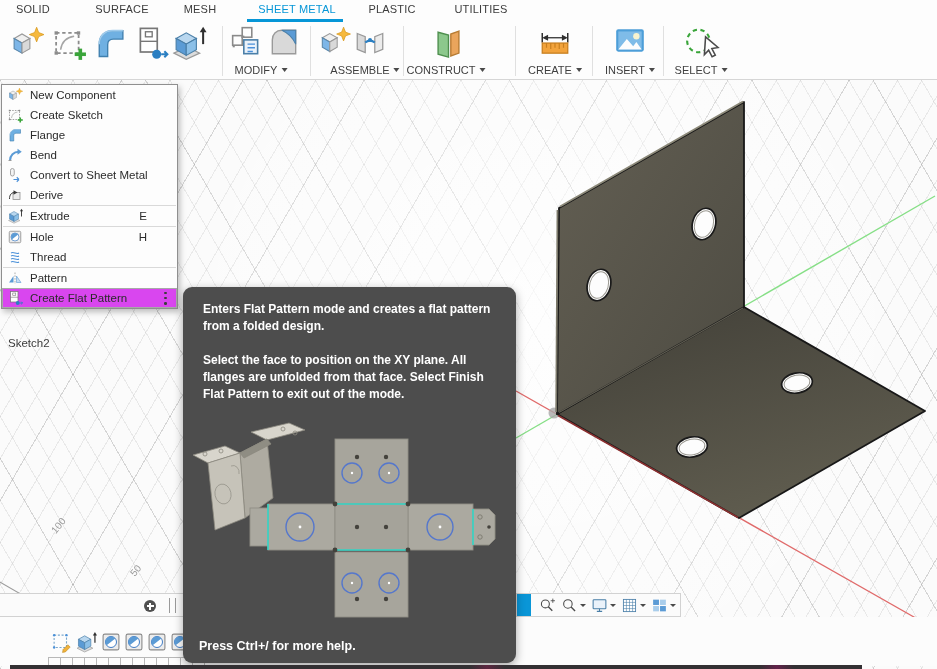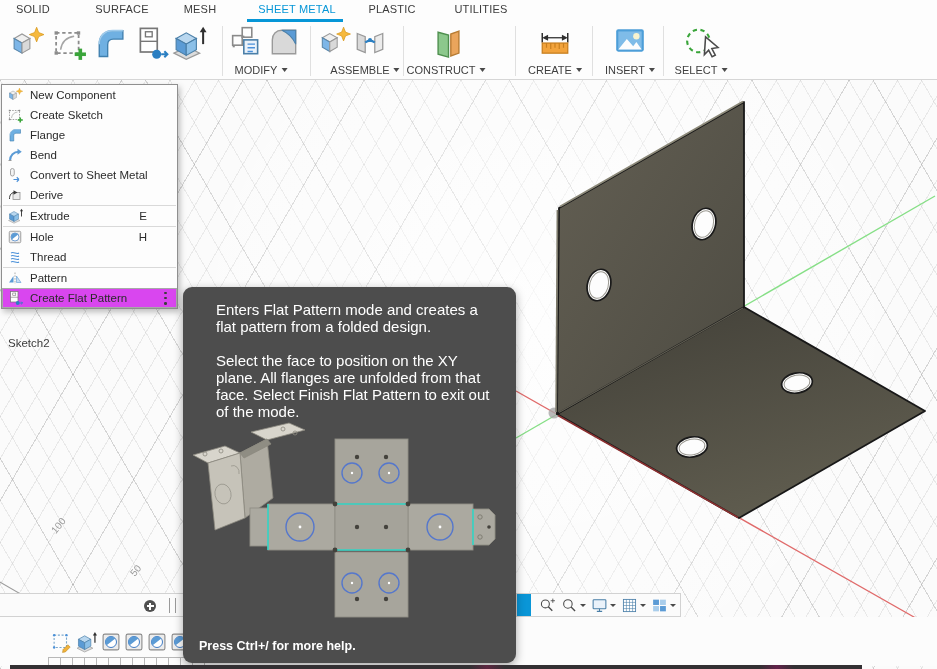--- a/index.html
+++ b/index.html
@@ -43,21 +43,21 @@
   .msep{height:1px;background:#d9d9d9;margin:0 1px;}
   .mic{width:16px;height:16px;flex:0 0 16px;}
   .sub-arrow{position:absolute;right:8px;width:0;height:0;border-top:4.5px solid transparent;
              border-bottom:4.5px solid transparent;border-left:6px solid #2b2b2b;}
   .dots3{position:absolute;right:10px;width:3px;height:13px;display:flex;flex-direction:column;justify-content:space-between;}
   .dots3 i{width:2.6px;height:2.6px;border-radius:50%;background:#3c3c3c;}
   #browser-item{left:8px;top:337px;font-size:11.5px;color:#3c3c3c;z-index:5;}
   
   #tooltip{left:183px;top:287px;width:333px;height:376px;background:#4d4d4d;border-radius:9px;
            box-shadow:0 3px 10px rgba(0,0,0,.35);z-index:60;color:#fff;box-sizing:border-box;padding:14px 16px;}
-  #tooltip p{margin:0 0 17px 17px;font-size:15px;line-height:17px;font-weight:normal;}
+  #tooltip p{margin:0 0 17px 4px;font-size:12px;line-height:17px;font-weight:bold;}
   #tt-img{position:absolute;left:10px;top:135px;width:312px;height:206px;}
   #tt-footer{position:absolute;left:16px;bottom:10px;font-size:12.5px;font-weight:bold;}
   
   .navstrip{background:#fbfbfb;border:1px solid #d2d2d2;box-sizing:border-box;z-index:30;}
   #navleft{left:0;top:593px;width:187px;height:24px;border-left:none;}
   #navcenter{left:516px;top:593px;width:165px;height:24px;display:flex;align-items:center;}
   #nav-active{width:14px;height:22px;background:#0a96d7;margin-right:3px;flex:0 0 14px;}
   .navic{width:17px;height:17px;margin-left:5px;cursor:pointer;}
   .ncaret{width:0;height:0;border-left:3px solid transparent;border-right:3px solid transparent;
           border-top:3.5px solid #4a4a4a;margin-left:2px;cursor:pointer;}

